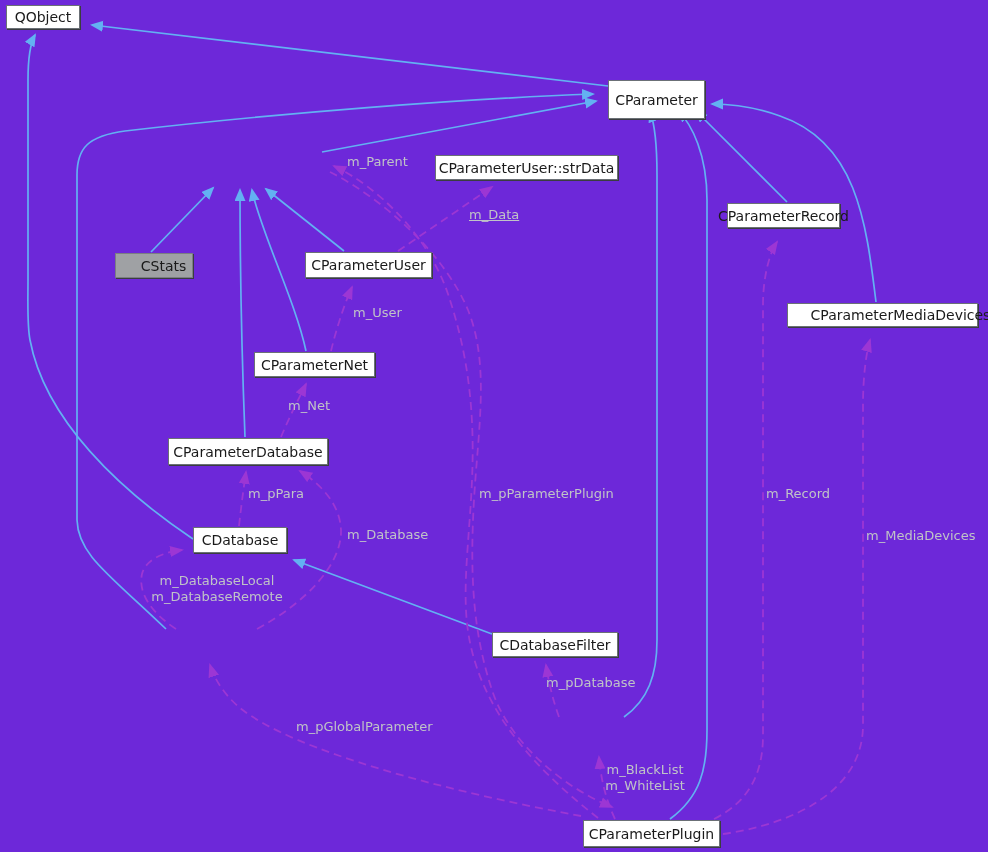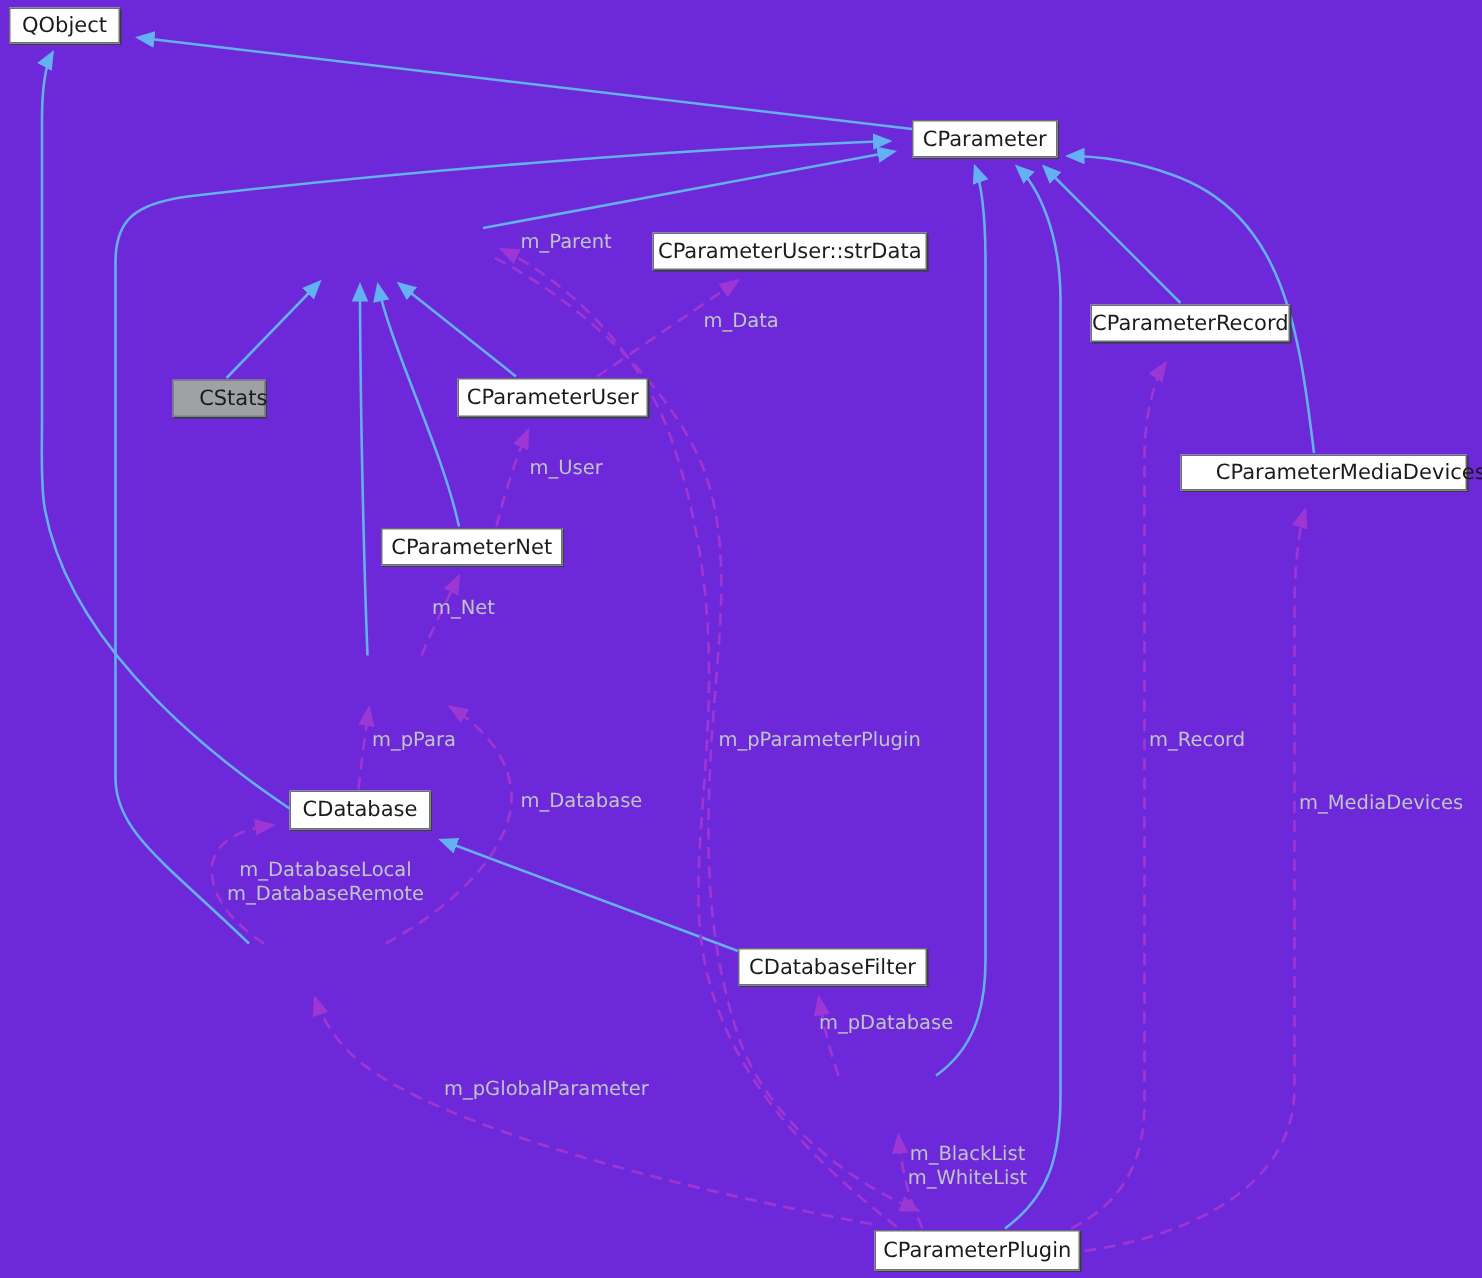--- a/index.html
+++ b/index.html
@@ -56,33 +56,34 @@
       <path d="M330,172 C385,200 445,255 468,310 C490,365 478,430 474,500 C470,570 472,630 492,690 C508,740 560,786 612,807" marker-end="url(#arrP)"></path>
       <path d="M714,819 C748,802 763,775 763,735 L763,305 C763,278 769,254 777,242" marker-end="url(#arrP)"></path>
       <path d="M723,834 C792,824 863,792 863,725 L863,405 C863,378 866,353 870,340" marker-end="url(#arrP)"></path>
       <path d="M559,717 C553,700 549,684 546,665" marker-end="url(#arrP)"></path>
       <path d="M615,819 C606,800 601,780 599,757" marker-end="url(#arrP)"></path>
       <path d="M581,816 C450,792 295,752 240,708 C227,697 216,683 210,665" marker-end="url(#arrP)"></path>
     </g>
   </svg>
 
   <div class="node" style="left:6px;top:5px;width:74px;height:24px;">QObject</div>
-  <div class="node" style="left:608px;top:80px;width:97px;height:25px;">CParameter</div>
+  <div class="node" style="left:608px;top:80px;width:97px;height:39px;">CParameter</div>
   <div class="node" style="left:435px;top:155px;width:183px;height:25px;">CParameterUser::strData</div>
-  <div class="node node--gray" style="left:115px;top:253px;width:62px;height:25px;padding-left:19px;">CStats</div>
+  <div class="node node--gray" style="left:115px;top:253px;width:78px;height:25px;padding-left:19px;">CStats</div>
   <div class="node" style="left:305px;top:252px;width:127px;height:26px;">CParameterUser</div>
-  <div class="node" style="left:727px;top:203px;width:133px;height:25px;">CParameterRecord</div>
+  <div class="node" style="left:727px;top:203px;width:113px;height:25px;">CParameterRecord</div>
   <div class="node" style="left:787px;top:303px;width:191px;height:24px;padding-left:36px;">CParameterMediaDevices</div>
   <div class="node" style="left:254px;top:352px;width:121px;height:25px;">CParameterNet</div>
+  <div class="node" style="left:168px;top:438px;width:160px;height:27px;">CParameterDatabase</div>
   <div class="node" style="left:193px;top:527px;width:94px;height:26px;">CDatabase</div>
   <div class="node" style="left:492px;top:632px;width:126px;height:25px;">CDatabaseFilter</div>
   <div class="node" style="left:583px;top:820px;width:137px;height:27px;">CParameterPlugin</div>
 
   <div class="edge-label" style="left:347px;top:154px;">m_Parent</div>
-  <div class="edge-label" style="left:469px;top:207px;">m_Data</div>
+  <div class="edge-label" style="left:469px;top:207px;text-decoration:underline;">m_Data</div>
   <div class="edge-label" style="left:353px;top:305px;">m_User</div>
   <div class="edge-label" style="left:288px;top:398px;">m_Net</div>
   <div class="edge-label" style="left:248px;top:486px;">m_pPara</div>
   <div class="edge-label" style="left:347px;top:527px;">m_Database</div>
   <div class="edge-label edge-label--center" style="left:146px;top:573px;width:142px;">m_DatabaseLocal
 m_DatabaseRemote</div>
   <div class="edge-label" style="left:479px;top:486px;">m_pParameterPlugin</div>
   <div class="edge-label" style="left:766px;top:486px;">m_Record</div>
   <div class="edge-label" style="left:866px;top:528px;">m_MediaDevices</div>
   <div class="edge-label" style="left:546px;top:675px;">m_pDatabase</div>

